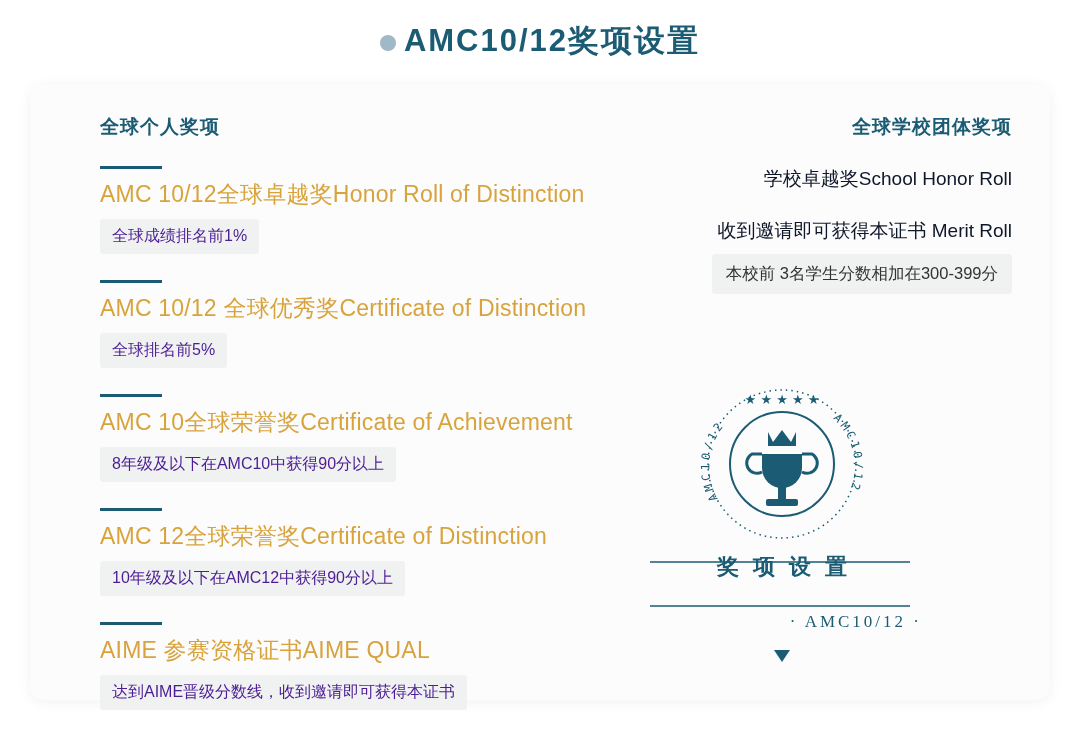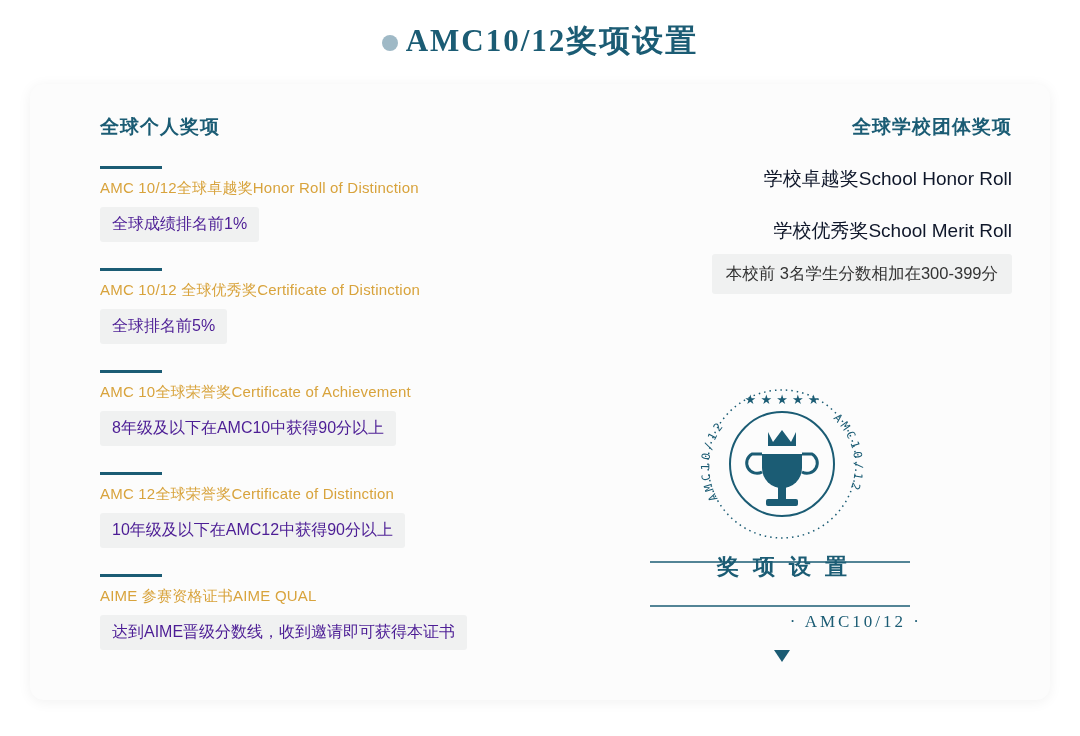--- a/index.html
+++ b/index.html
@@ -20,21 +20,20 @@
     box-sizing: border-box;
   }
 
   
   .title-row {
     display: flex;
     align-items: center;
     justify-content: center;
     padding-top: 20px;
     gap: 8px;
-    font-family: Liberation Serif, serif;
   }
   .title-dot {
     width: 16px;
     height: 16px;
     border-radius: 50%;
     background: #9fb9c6;
     display: inline-block;
     margin-top: 4px;
   }
   .title-text {
@@ -83,21 +82,21 @@
   .award {
     margin-top: 26px;
   }
   .award .rule {
     width: 62px;
     height: 3px;
     background: #1b5c74;
     margin-bottom: 10px;
   }
   .award .name {
-    font-size: 15px;
+    font-size: 23px;
     color: #d8a33c;
     letter-spacing: 0.2px;
     margin-bottom: 9px;
     white-space: nowrap;
   }
   .award .desc {
     display: inline-block;
     background: #f0f1f1;
     color: #4c1d95;
     font-size: 16px;
@@ -207,21 +206,21 @@
     </div>
 
     <div class="col-right">
       <div class="col-heading right">全球学校团体奖项</div>
 
       <div class="award-r">
         <div class="name">学校卓越奖School Honor Roll</div>
       </div>
 
       <div class="award-r">
-        <div class="name">学校优秀奖School Merit Roll</div>
+        <div class="name">收到邀请即可获得本证书 Merit Roll</div>
         <div class="desc">本校前 3名学生分数相加在300-399分</div>
       </div>
     </div>
 
     <div class="seal">
       <svg width="280" height="290" viewBox="0 0 280 290">
 
         <circle cx="140" cy="80" r="74" fill="none" stroke="#1b5c74" stroke-width="1.5" stroke-dasharray="1.5 4"></circle>
 
         <circle cx="140" cy="80" r="52" fill="none" stroke="#1b5c74" stroke-width="2"></circle>

